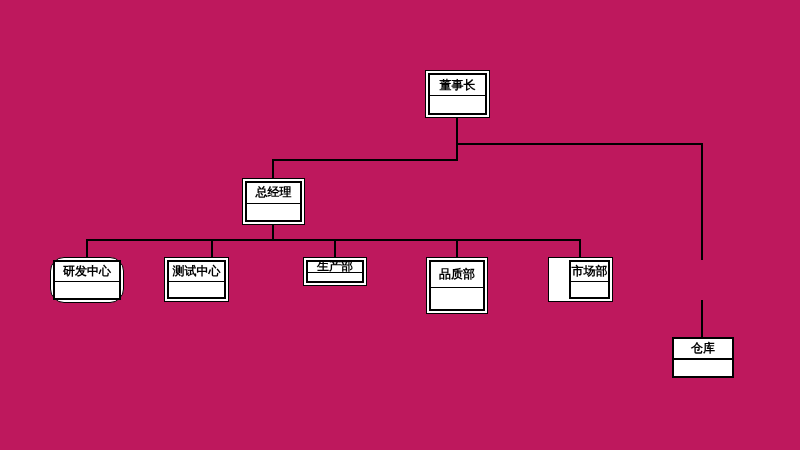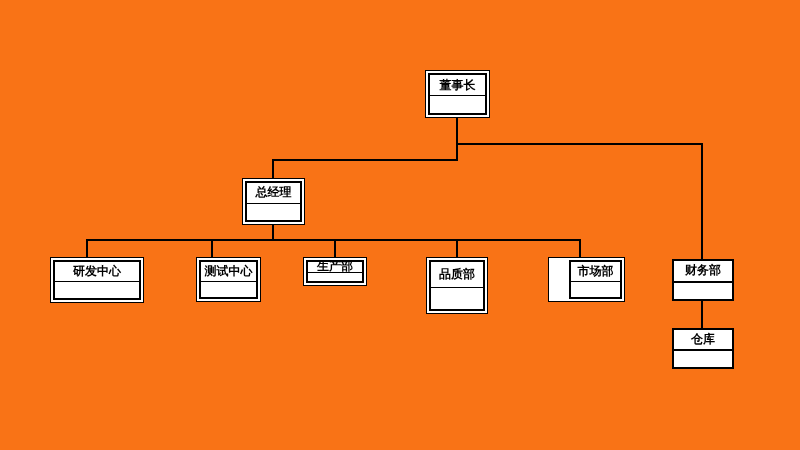--- a/index.html
+++ b/index.html
@@ -4,21 +4,21 @@
 <style>
   html, body {
     margin: 0;
     padding: 0;
     background: #ffffff;
   }
   #canvas {
     position: relative;
     width: 800px;
     height: 450px;
-    background: #f97316;
+    background: #be185d;
     overflow: hidden;
     font-family: "Liberation Sans", "DejaVu Sans", sans-serif;
   }
   
   .line {
     position: absolute;
     background: #000000;
   }
   
   .node {
@@ -90,62 +90,56 @@
     </div>
   </div>
 
   <div class="node double" style="left:242px; top:178px; width:63px; height:47px;text-align:right;">
     <div class="inner">
       <div class="title">总经理</div>
       <div class="body"></div>
     </div>
   </div>
 
-  <div class="node double" style="left:50px;  top:257px; width:94px; height:46px;">
+  <div class="node double" style="left:50px;  top:257px; width:74px; height:46px;border-radius:14px;">
     <div class="inner">
       <div class="title">研发中心</div>
       <div class="body"></div>
     </div>
   </div>
 
-  <div class="node double" style="left:196px; top:257px; width:65px; height:45px;">
+  <div class="node double" style="left:164px; top:257px; width:65px; height:45px;">
     <div class="inner">
       <div class="title">测试中心</div>
       <div class="body"></div>
     </div>
   </div>
 
   <div class="node double" style="left:303px; top:257px; width:64px; height:29px;">
     <div class="inner">
       <div class="title">生产部</div>
       <div class="body"></div>
     </div>
   </div>
 
   <div class="node double" style="left:426px; top:257px; width:62px; height:57px;">
     <div class="inner">
       <div class="title">品质部</div>
       <div class="body"></div>
     </div>
   </div>
 
-  <div class="node double" style="left:548px; top:257px; width:77px; height:45px;padding-left:20px;">
+  <div class="node double" style="left:548px; top:257px; width:65px; height:45px;padding-left:20px;">
     <div class="inner">
       <div class="title">市场部</div>
       <div class="body"></div>
     </div>
   </div>
 
-  <div class="node single" style="left:672px; top:259px; width:62px; height:42px;">
-    <div class="inner">
-      <div class="title">财务部</div>
-      <div class="body"></div>
-    </div>
-  </div>
 
-  <div class="node single" style="left:672px; top:328px; width:62px; height:41px;">
+  <div class="node single" style="left:672px; top:337px; width:62px; height:41px;">
     <div class="inner">
       <div class="title">仓库</div>
       <div class="body"></div>
     </div>
   </div>
 
 </div>
 
 </body></html>

